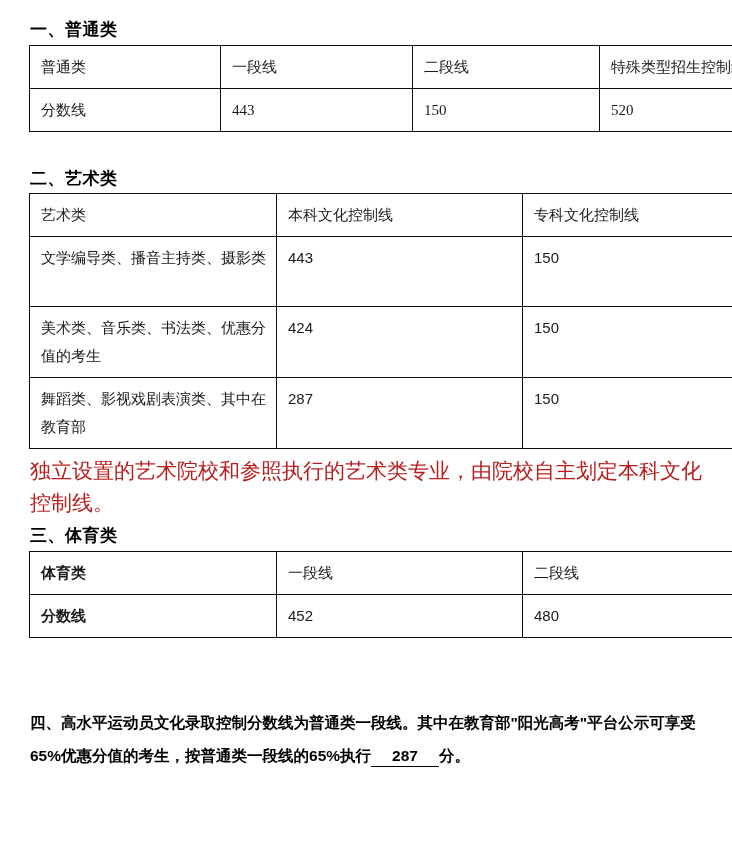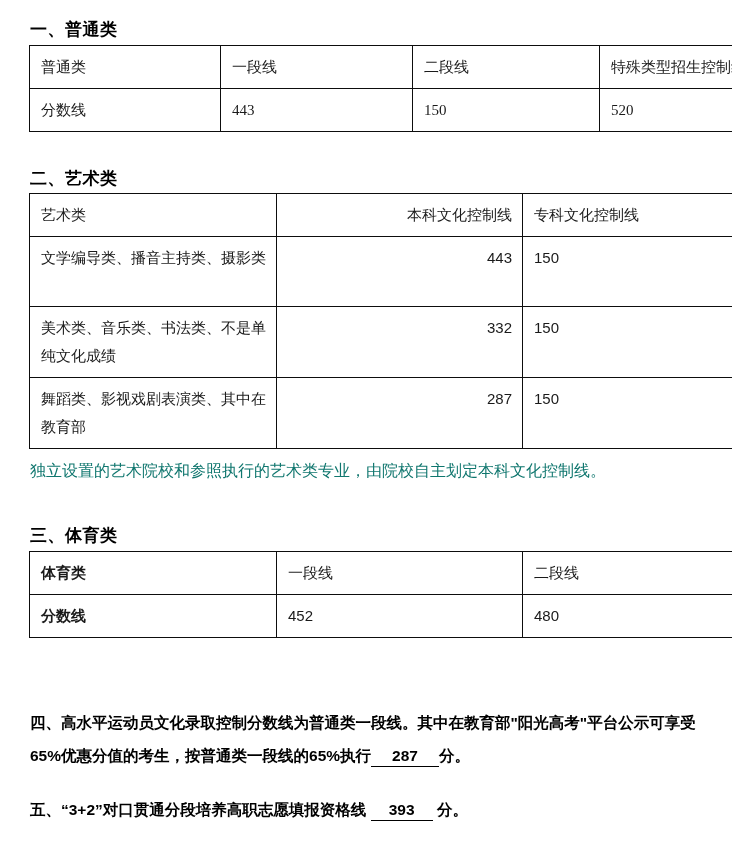--- a/index.html
+++ b/index.html
@@ -55,38 +55,38 @@
   #table-general { position: absolute; left: 29px; top: 45px; width: 674px; }
   #table-general td.c0 { width: 169px; }
   #table-general td.c1 { width: 170px; }
   #table-general td.c2 { width: 165px; }
   #table-general td.c3 { width: 170px; }
   #table-general td { height: 24px; font-family: Liberation Serif, serif; }
 
   
   #table-art { position: absolute; left: 29px; top: 193px; width: 674px; }
   #table-art td.c0 { width: 225px; }
-  #table-art td.c1 { width: 224px; text-align: right; }
+  #table-art td.c1 { width: 224px; }
   #table-art td.c2 { width: 225px; }
   #table-art tr.head td { height: 22px; }
   #table-art tr.body td { height: 55px; }
 
   
   #table-sports { position: absolute; left: 29px; top: 551px; width: 674px; }
   #table-sports td.c0 { width: 225px; font-weight: bold; }
   #table-sports td.c1 { width: 224px; }
   #table-sports td.c2 { width: 225px; }
   #table-sports td { height: 24px; }
 
   
   .note {
     position: absolute;
-    font-size: 16px;
+    font-size: 21px;
     line-height: 32px;
-    color: #0f766e;
+    color: #b91c1c;
     font-weight: normal;
     margin: 0;
   }
   .statement {
     position: absolute;
     font-size: 15.5px;
     line-height: 33px;
     color: #000000;
     font-weight: bold;
     margin: 0;
@@ -139,22 +139,22 @@
         <td class="c0">艺术类</td>
         <td class="c1">本科文化控制线</td>
         <td class="c2">专科文化控制线</td>
       </tr>
       <tr class="body">
         <td class="c0">文学编导类、播音主持类、摄影类</td>
         <td class="c1">443</td>
         <td class="c2">150</td>
       </tr>
       <tr class="body">
-        <td class="c0">美术类、音乐类、书法类、不是单纯文化成绩</td>
-        <td class="c1">332</td>
+        <td class="c0">美术类、音乐类、书法类、优惠分值的考生</td>
+        <td class="c1">424</td>
         <td class="c2">150</td>
       </tr>
       <tr class="body">
         <td class="c0">舞蹈类、影视戏剧表演类、其中在教育部</td>
         <td class="c1">287</td>
         <td class="c2">150</td>
       </tr>
     </tbody>
   </table>
 
@@ -173,15 +173,14 @@
         <td class="c0">分数线</td>
         <td class="c1">452</td>
         <td class="c2">480</td>
       </tr>
     </tbody>
   </table>
 
 
   <p class="statement" id="stmt-athlete"><span>四、高水平运动员文化录取控制分数线为普通类一段线。其中在教育部"阳光高考"平台公示可享受65%优惠分值的考生，按普通类一段线的65%执行</span><span class="blank w-287">287</span><span>分。</span></p>
 
-  <p class="statement" id="stmt-threetwo"><span>五、“3+2”对口贯通分段培养高职志愿填报资格线</span>&nbsp;<span class="blank w-393">393</span>&nbsp;<span>分。</span></p>
 
 </div>
 
 </body></html>

